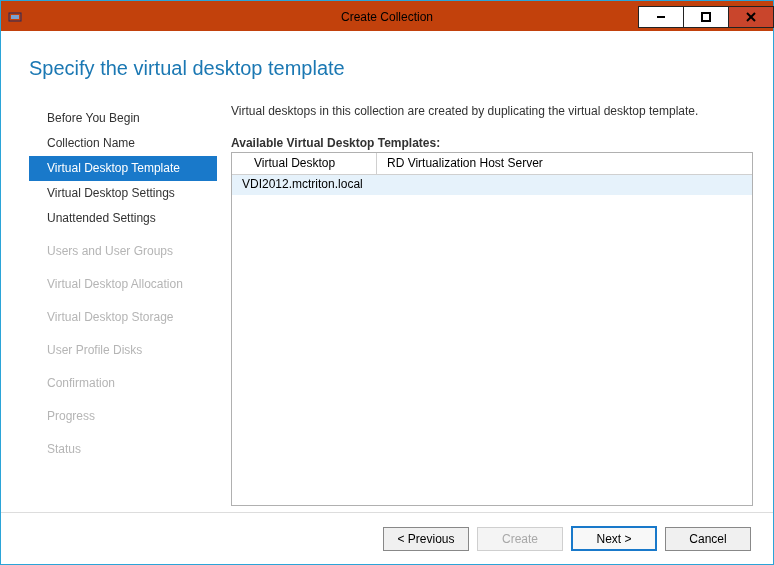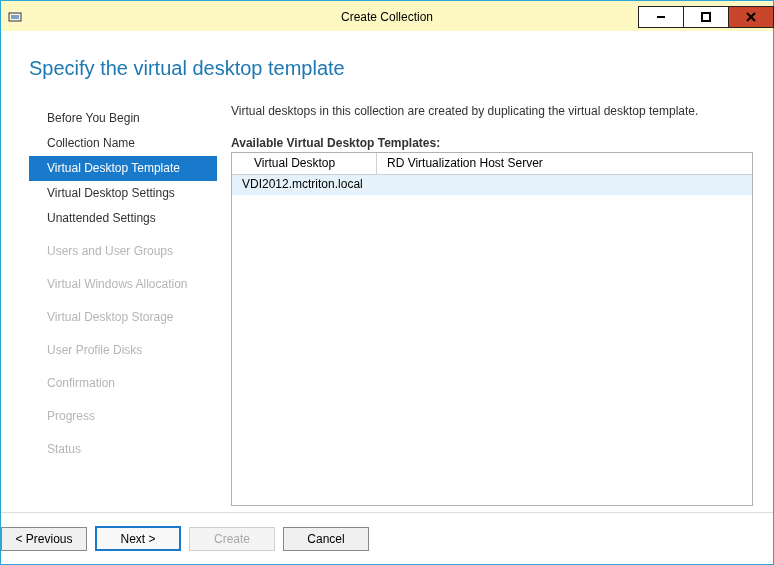--- a/index.html
+++ b/index.html
@@ -1,21 +1,21 @@
 <!DOCTYPE html>
 <html><head>
 <meta charset="utf-8">
 <style>
   * { box-sizing: border-box; font-family: "Segoe UI", Tahoma, sans-serif; }
   body { margin: 0; background: #fff; overflow: hidden; }
   .window {
     width: 774px; height: 565px; border: 1px solid #2ba4d8; background: #fff; position: relative;
   }
   .titlebar {
-    height: 32px; background: #fef9c3; display: flex; align-items: center; position: relative;
+    height: 32px; background: #c2410c; display: flex; align-items: center; position: relative;
     color: #000; font-size: 12px;
   }
   .titlebar .app-icon { width: 16px; height: 16px; margin-left: 6px; display: flex; align-items:center; justify-content:center; }
   .titlebar .title { position:absolute; left:0; right:0; text-align:center; font-size:12px; pointer-events:none; }
   .titlebar .controls { margin-left:auto; display:flex; height:22px; }
   .titlebar .ctrl {
     width: 46px; height: 22px; border: 1px solid #222; background: #fff;
     display:flex; align-items:center; justify-content:center; font-size:12px; font-weight:bold;
     margin-top:0; margin-right:-1px;
   }
@@ -38,21 +38,21 @@
   .grid-head { display:flex; height:22px; border-bottom:1px solid #d0d0d0; }
   .grid-head .col { font-size:12px; padding: 3px 10px; border-right:1px solid #d0d0d0; }
   .grid-head .col:first-child { width: 145px; padding-left:22px; }
   .grid-head .col:last-child { flex:1; border-right:none; }
   .grid-row { display:flex; height:20px; font-size:12px; background:#e6f2fb; }
   .grid-row .cell { padding: 2px 10px; }
   .grid-row .cell:first-child { width:145px; padding-left:10px; }
   .grid-row .cell:last-child { flex:1; }
   .footer {
     position:absolute; bottom:0; left:0; right:0; height:52px; border-top:1px solid #ddd;
-    display:flex; align-items:center; padding-right: 22px; gap:8px;
+    display:flex; align-items:center; justify-content:flex-end; padding-right: 22px; gap:8px;
   }
   .btn {
     min-width:86px; height:24px; font-size:12px; border:1px solid #888; background:#f0f0f0;
     cursor:pointer; padding: 0 12px;
   }
   .btn.primary { border:2px solid #1979ca; background:#f8f8f8; height:25px; }
   .btn.disabled { color:#a8a8a8; border:1px solid #cfcfcf; background:#f4f4f4; cursor:default; }
 </style>
 </head>
 <body>
@@ -92,21 +92,21 @@
       <div class="page-title">Specify the virtual desktop template</div>
 
       <div class="body">
         <div class="sidebar" id="sidebar">
             <div class="side-item">Before You Begin</div>
             <div class="side-item">Collection Name</div>
             <div class="side-item selected">Virtual Desktop Template</div>
             <div class="side-item">Virtual Desktop Settings</div>
             <div class="side-item">Unattended Settings</div>
             <div class="side-item disabled">Users and User Groups</div>
-            <div class="side-item disabled">Virtual Windows Allocation</div>
+            <div class="side-item disabled">Virtual Desktop Allocation</div>
             <div class="side-item disabled">Virtual Desktop Storage</div>
             <div class="side-item disabled">User Profile Disks</div>
             <div class="side-item disabled">Confirmation</div>
             <div class="side-item disabled">Progress</div>
             <div class="side-item disabled">Status</div>
           </div>
 
         <div class="main">
           <div class="desc">Virtual desktops in this collection are created by duplicating the virtual desktop template.</div>
           <div class="subhead">Available Virtual Desktop Templates:</div>
@@ -121,19 +121,19 @@
                   <div class="cell">VDI2012.mctriton.local</div>
                 </div>
               </div>
           </div>
         </div>
       </div>
     </div>
 
     <div class="footer">
       <button class="btn">&lt; Previous</button>
+      <button class="btn disabled">Create</button>
       <button class="btn primary">Next &gt;</button>
-      <button class="btn disabled">Create</button>
       <button class="btn">Cancel</button>
     </div>
   </div>
 
 </div>
 
 </body></html>

